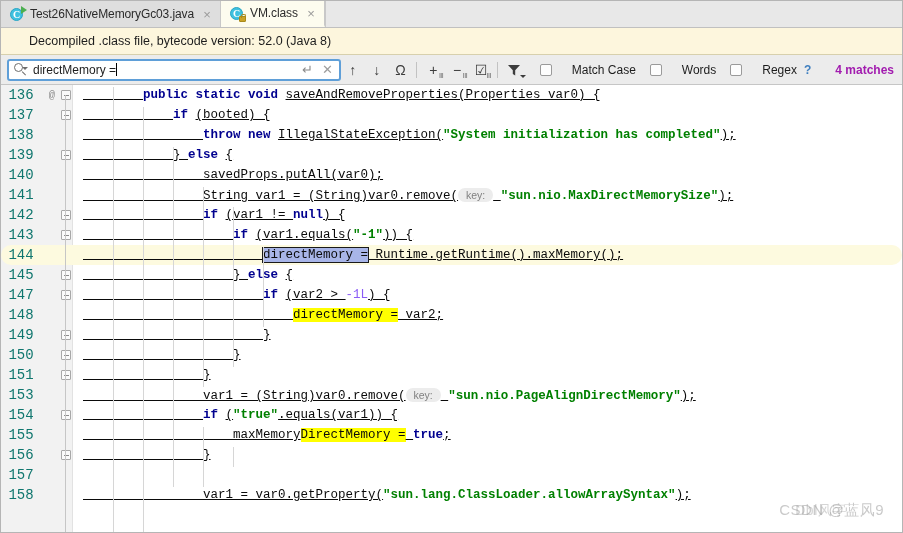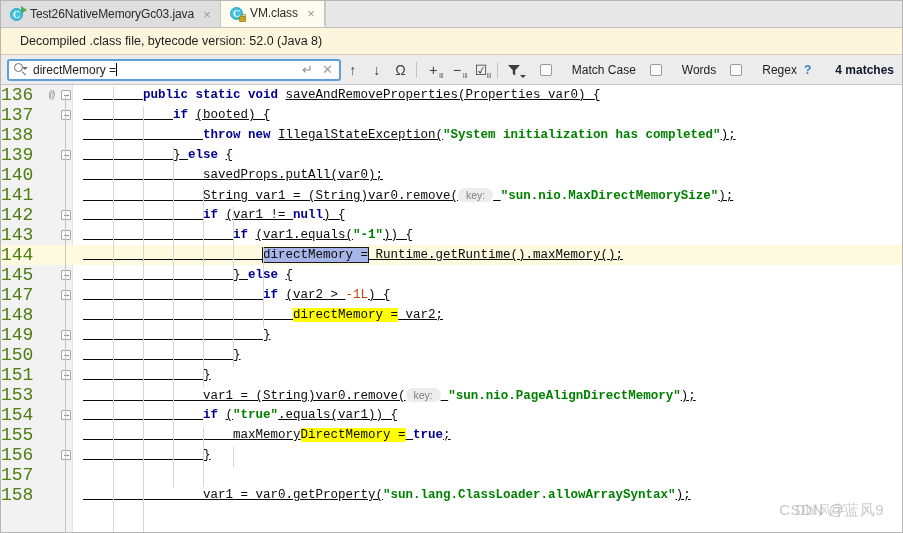--- a/index.html
+++ b/index.html
@@ -95,21 +95,21 @@
     border-radius: 2px 2px 0 0;
   }
 
   
   .banner {
     height: 27px;
     background: #fdf6dd;
     border-bottom: 1px solid #d7d0ad;
     display: flex;
     align-items: center;
-    padding-left: 19px;
+    padding-left: 28px;
     font-size: 12.5px;
     color: #1d1d1d;
   }
 
   
   .findbar {
     height: 30px;
     background: #ececec;
     border-bottom: 1px solid #c6c6c6;
     display: flex;
@@ -195,21 +195,21 @@
   }
   .chk {
     width: 12px; height: 12px;
     border: 1px solid #9a9a9a;
     background: #fdfdfd; border-radius: 2px;
     flex: none;
   }
   .chklabel { font-size: 12px; color: #1d1d1d; white-space: nowrap; }
   .qmark { color: #3f7fbf; font-size: 12px; margin-left: 7px; cursor: pointer; font-weight: bold;}
   .matches {
-    margin-left: 24px; font-size: 12px; color: #0f172a;
+    margin-left: 24px; font-size: 12px; color: #a21caf;
     font-weight: bold; white-space: nowrap;
   }
 
   
   .editor {
     position: relative;
     height: 449px;
     background: #ffffff;
     overflow: hidden;
     font-family: "Liberation Mono", monospace;
@@ -220,24 +220,24 @@
     width: 72px;
     background: #f2f2f2;
     border-right: 1px solid #e2e2e2;
   }
   .rows { position: relative; }
   .row {
     height: 20px; line-height: 20px;
     position: relative; white-space: pre;
     display: flex;
   }
-  .row.hl { background: #fdfadf; }
+  .row.hl { background: #fdfadf; border-radius: 10px; }
   .ln {
-    width: 44px; text-align: left;
-    color: #4d7c0f; font-size: 18px;
+    width: 44px; text-align: center;
+    color: #0f766e; font-size: 14px;
     flex: none; padding-right: 4px;
     font-family: "Liberation Mono", monospace;
   }
   .annot {
     width: 14px; flex: none; text-align: center;
     color: #8e8e8e; font-size: 10.5px;
   }
   .foldcol { width: 14px; flex: none; position: relative; }
   .code {
     padding-left: 10px;
@@ -255,21 +255,21 @@
   }
   .fold::after {
     content: ""; position: absolute;
     left: 1.5px; top: 4px; width: 5px; height: 1px;
     background: #8a8a8a;
   }
 
   
   .kw { color: #00008f; font-weight: bold; }
   .str { color: #008000; font-weight: bold; }
-  .num { color: #c2410c; margin-top: 9px; }
+  .num { color: #8b5cf6; margin-top: 9px; }
   .pln { color: #0a0a0a; text-decoration: underline; }
   .hint {
     background: #ececec; color: #808080;
     border-radius: 7px; padding: 1px 5px;
     font-size: 10.5px;
     font-family: "Liberation Sans", sans-serif;
   }
   .mark-yellow { background: #ffff00; }
   .mark-current {
     background: #a8b5e8;

